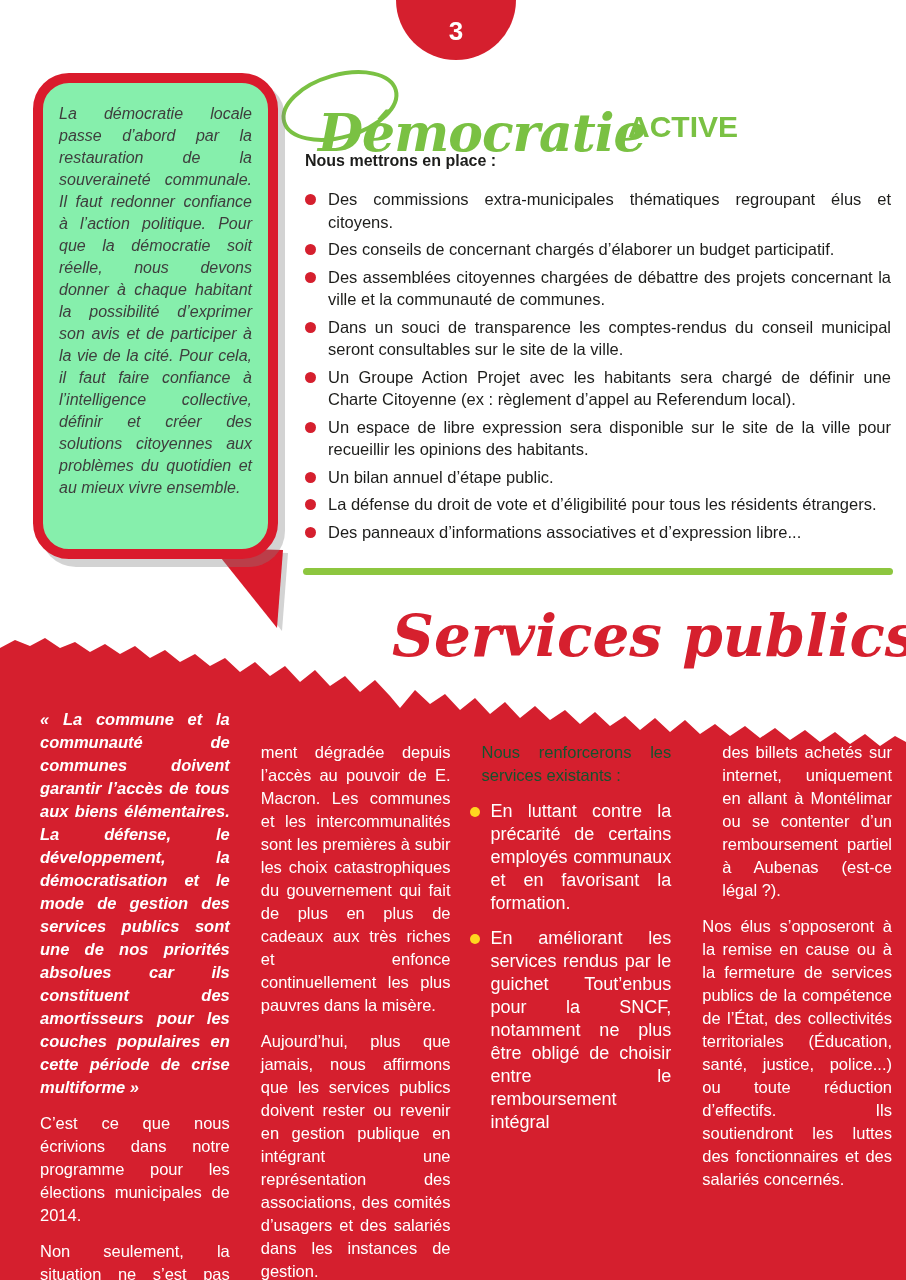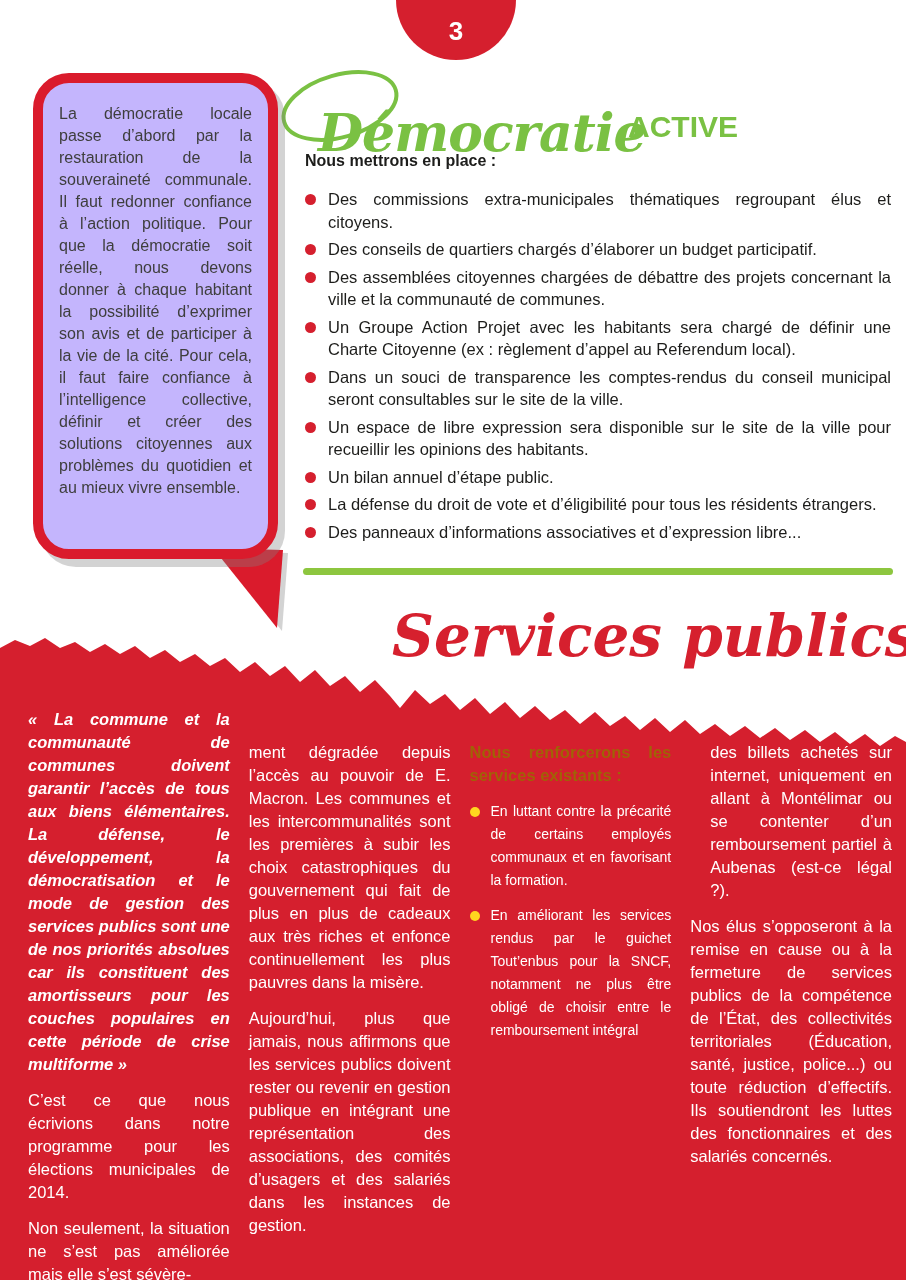--- a/index.html
+++ b/index.html
@@ -13,24 +13,24 @@
   .page-circle{
     position:absolute;left:396px;top:-60px;width:120px;height:120px;
     background:#d51f2e;border-radius:50%;
     display:flex;align-items:flex-end;justify-content:center;
     padding-bottom:13px;box-sizing:border-box;
   }
   .page-circle span{color:#fff;font-weight:bold;font-size:26px;}
   
   .bubble{
     position:absolute;left:33px;top:73px;width:245px;height:486px;
-    box-sizing:border-box;background:#c4b5fd;
+    box-sizing:border-box;background:#86efac;
     border:10px solid #da1b2c;border-radius:36px;
     box-shadow:7px 8px 0 rgba(130,130,130,.35);
-    padding:20px 16px;z-index:3;
+    padding:20px 16px;z-index:3;font-style:italic;
   }
   .bubble p{
     margin:0;color:#3e3e3d;font-size:16px;line-height:22px;
     text-align:justify;hyphens:auto;
   }
   .bubble-tail{position:absolute;left:213px;top:548px;z-index:2;
     filter:drop-shadow(5px 3px 0 rgba(130,130,130,.35));}
   
   .demo-title{position:absolute;left:276px;top:56px;height:90px;z-index:1;}
   .demo-swash{position:absolute;left:0;top:8px;}
@@ -70,39 +70,39 @@
   }
   
   .red-section{position:absolute;left:0;top:620px;width:906px;height:660px;z-index:2;}
   .red-section svg.torn{position:absolute;left:0;top:0;}
   .red-cols{
     position:absolute;left:28px;top:88px;width:864px;
     display:flex;gap:19px;z-index:3;
   }
   .red-col{flex:1;min-width:0;color:#ffffff;}
   .red-col p{
-    margin:0 0 13px 0;font-size:16.5px;line-height:23px;
+    margin:0 0 13px 12px;font-size:16.5px;line-height:23px;
     text-align:justify;hyphens:auto;
   }
   .col-offset{margin-top:33px;}
   .sp-quote{
     font-weight:bold;font-style:italic;font-size:17px;line-height:22px;
     text-align:left;margin:0 0 14px 0;
   }
   .sp-heading{
-    margin:0 0 12px 0;font-weight:bold;font-size:18px;line-height:24px;
-    color:#a16207;text-align:justify;
+    margin:0 0 12px 0;font-weight:normal;font-size:18px;line-height:24px;
+    color:#14532d;text-align:justify;
   }
   .sp-bullet{position:relative;padding-left:21px;margin-bottom:12px;}
   .sp-bullet .dot{
     position:absolute;left:0;top:7px;width:10px;height:10px;border-radius:50%;
     background:#ffd61f;
   }
   .sp-bullet .bullet-text{
-    display:block;font-size:14px;line-height:23px;color:#fff;
+    display:block;font-size:18px;line-height:23px;color:#fff;
     text-align:justify;hyphens:auto;
   }
   .indent-para{padding-left:20px;}
 </style>
 </head>
 <body>
 
 <div class="page-circle">
   <span>3</span>
 </div>
@@ -126,36 +126,36 @@
 
 <div class="bullet-list">
 
     <div class="bullet-item">
       <span class="dot"></span>
       <span class="bullet-text">Des commissions extra-municipales thématiques regroupant élus et citoyens.</span>
     </div>
 
     <div class="bullet-item">
       <span class="dot"></span>
-      <span class="bullet-text">Des conseils de quartiers chargés d’élaborer un budget participatif.</span>
+      <span class="bullet-text">Des conseils de concernant chargés d’élaborer un budget participatif.</span>
     </div>
 
     <div class="bullet-item">
       <span class="dot"></span>
       <span class="bullet-text">Des assemblées citoyennes chargées de débattre des projets concernant la ville et la communauté de communes.</span>
     </div>
 
     <div class="bullet-item">
       <span class="dot"></span>
+      <span class="bullet-text">Dans un souci de transparence les comptes-rendus du conseil municipal seront consultables sur le site de la ville.</span>
+    </div>
+
+    <div class="bullet-item">
+      <span class="dot"></span>
       <span class="bullet-text">Un Groupe Action Projet avec les habitants sera chargé de définir une Charte Citoyenne (ex : règlement d’appel au Referendum local).</span>
-    </div>
-
-    <div class="bullet-item">
-      <span class="dot"></span>
-      <span class="bullet-text">Dans un souci de transparence les comptes-rendus du conseil municipal seront consultables sur le site de la ville.</span>
     </div>
 
     <div class="bullet-item">
       <span class="dot"></span>
       <span class="bullet-text">Un espace de libre expression sera disponible sur le site de la ville pour recueillir les opinions des habitants.</span>
     </div>
 
     <div class="bullet-item">
       <span class="dot"></span>
       <span class="bullet-text">Un bilan annuel d’étape public.</span>

